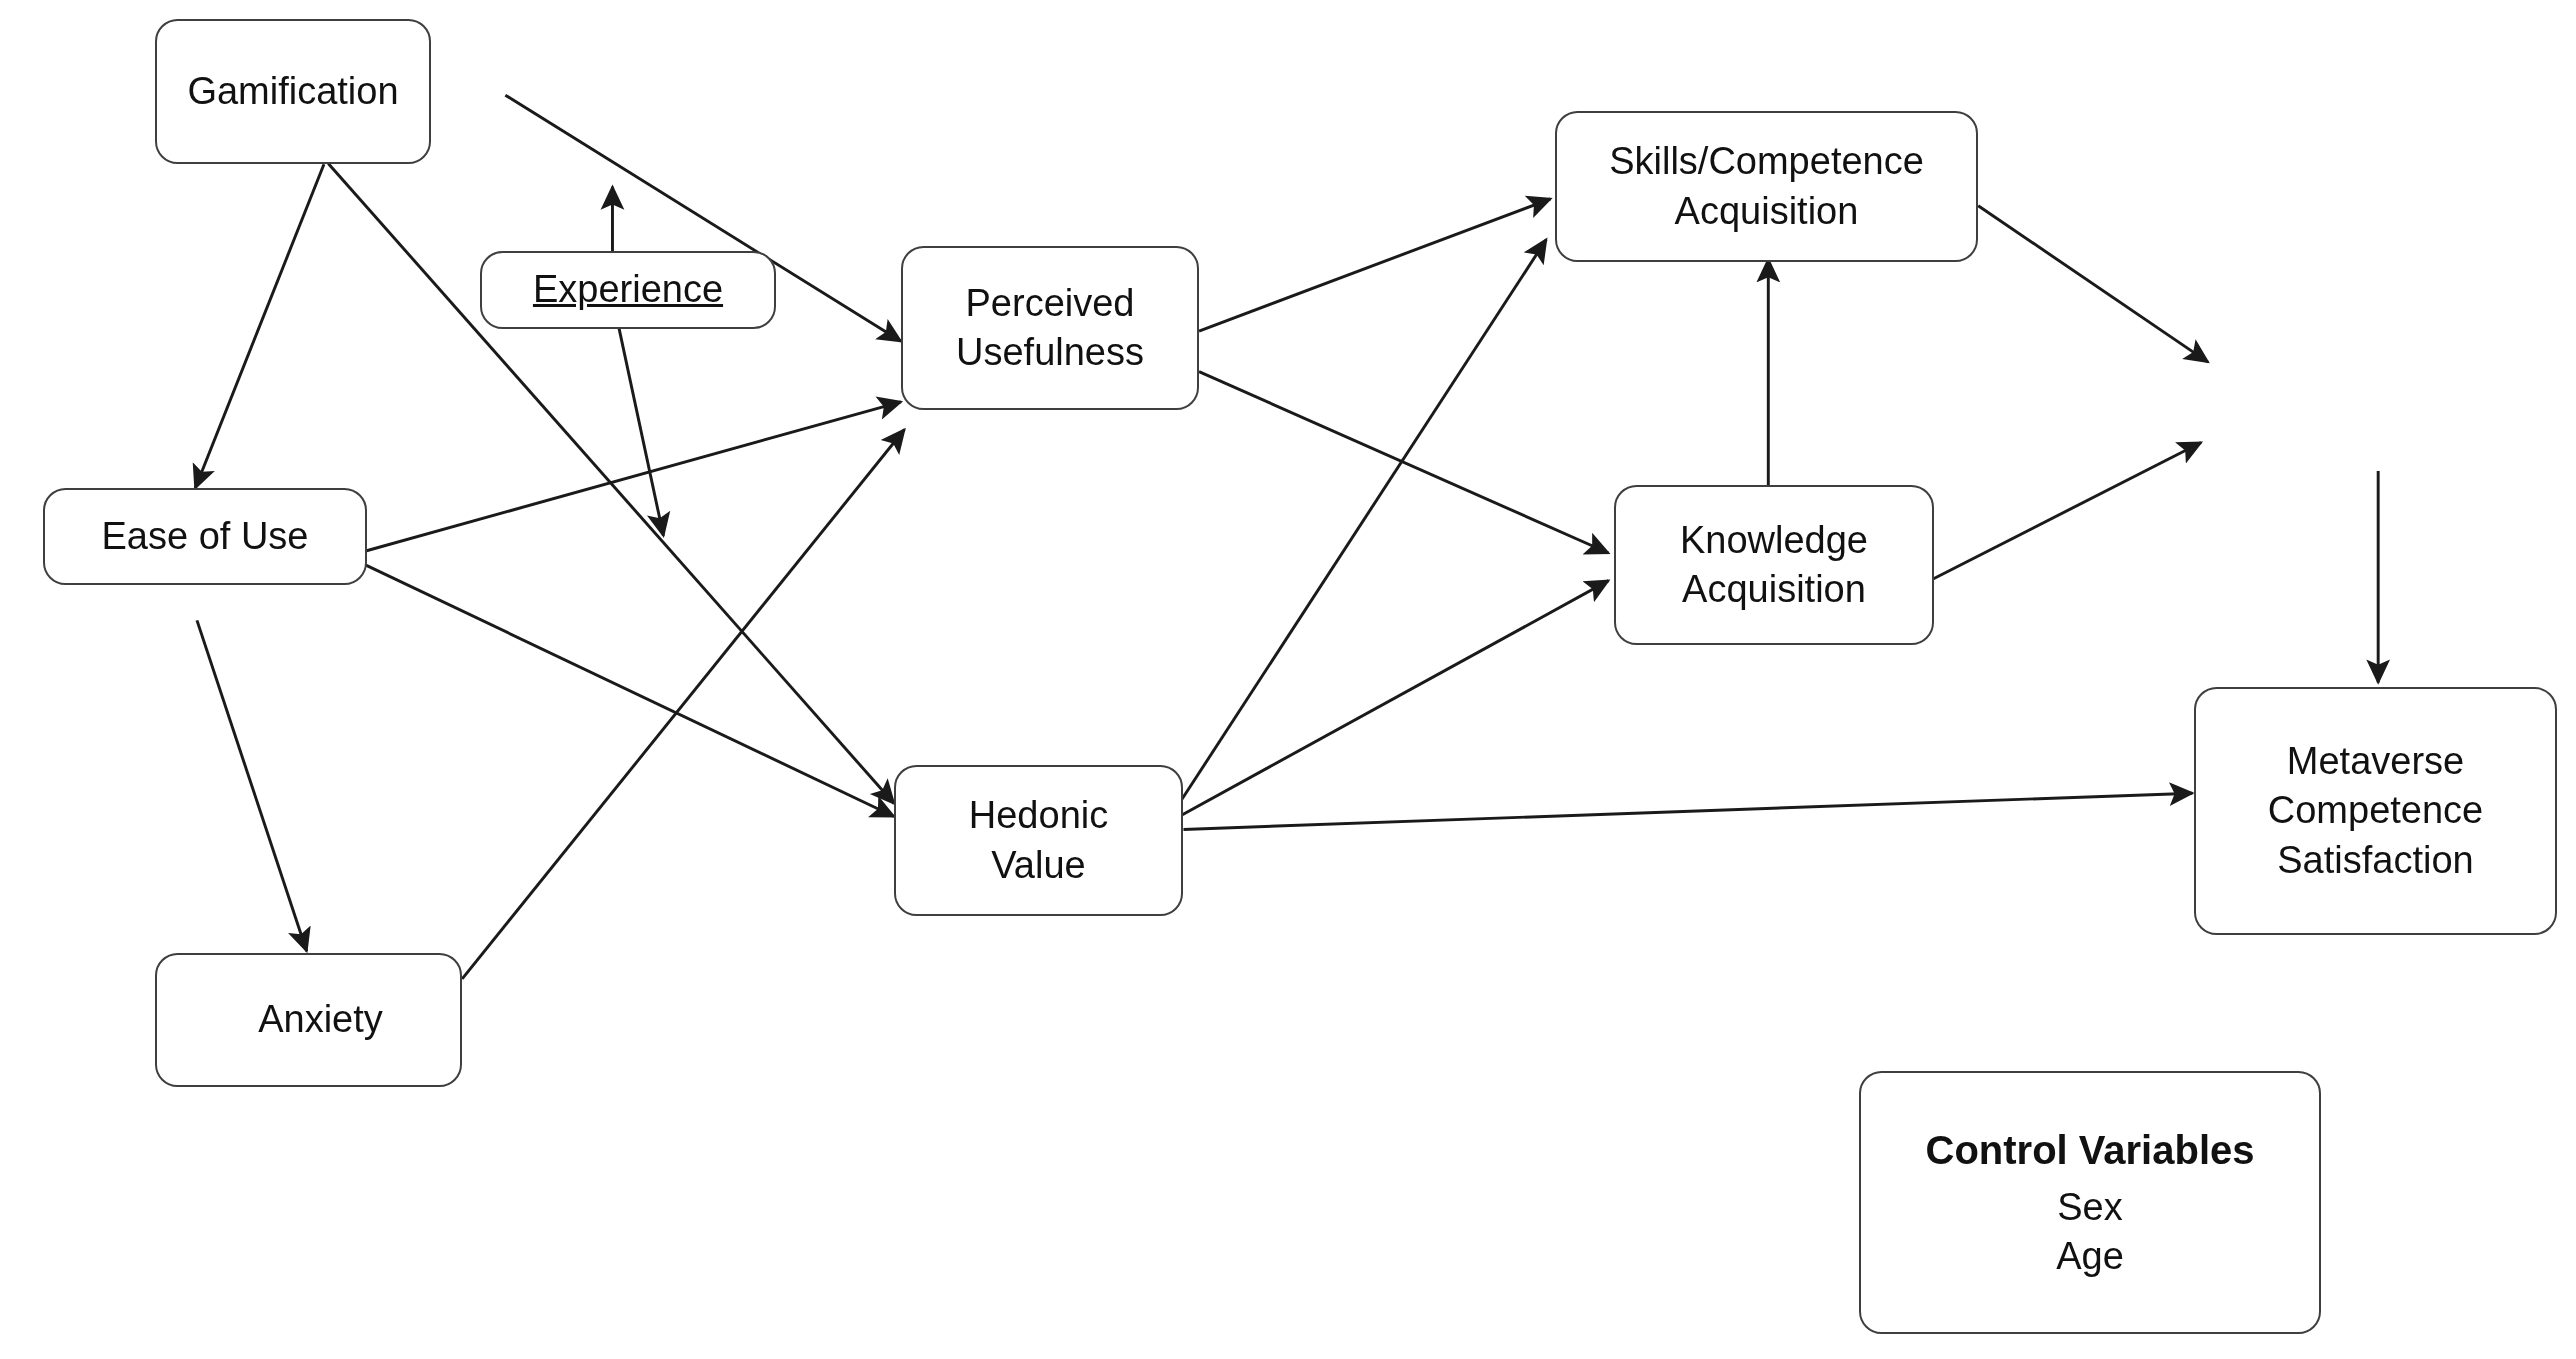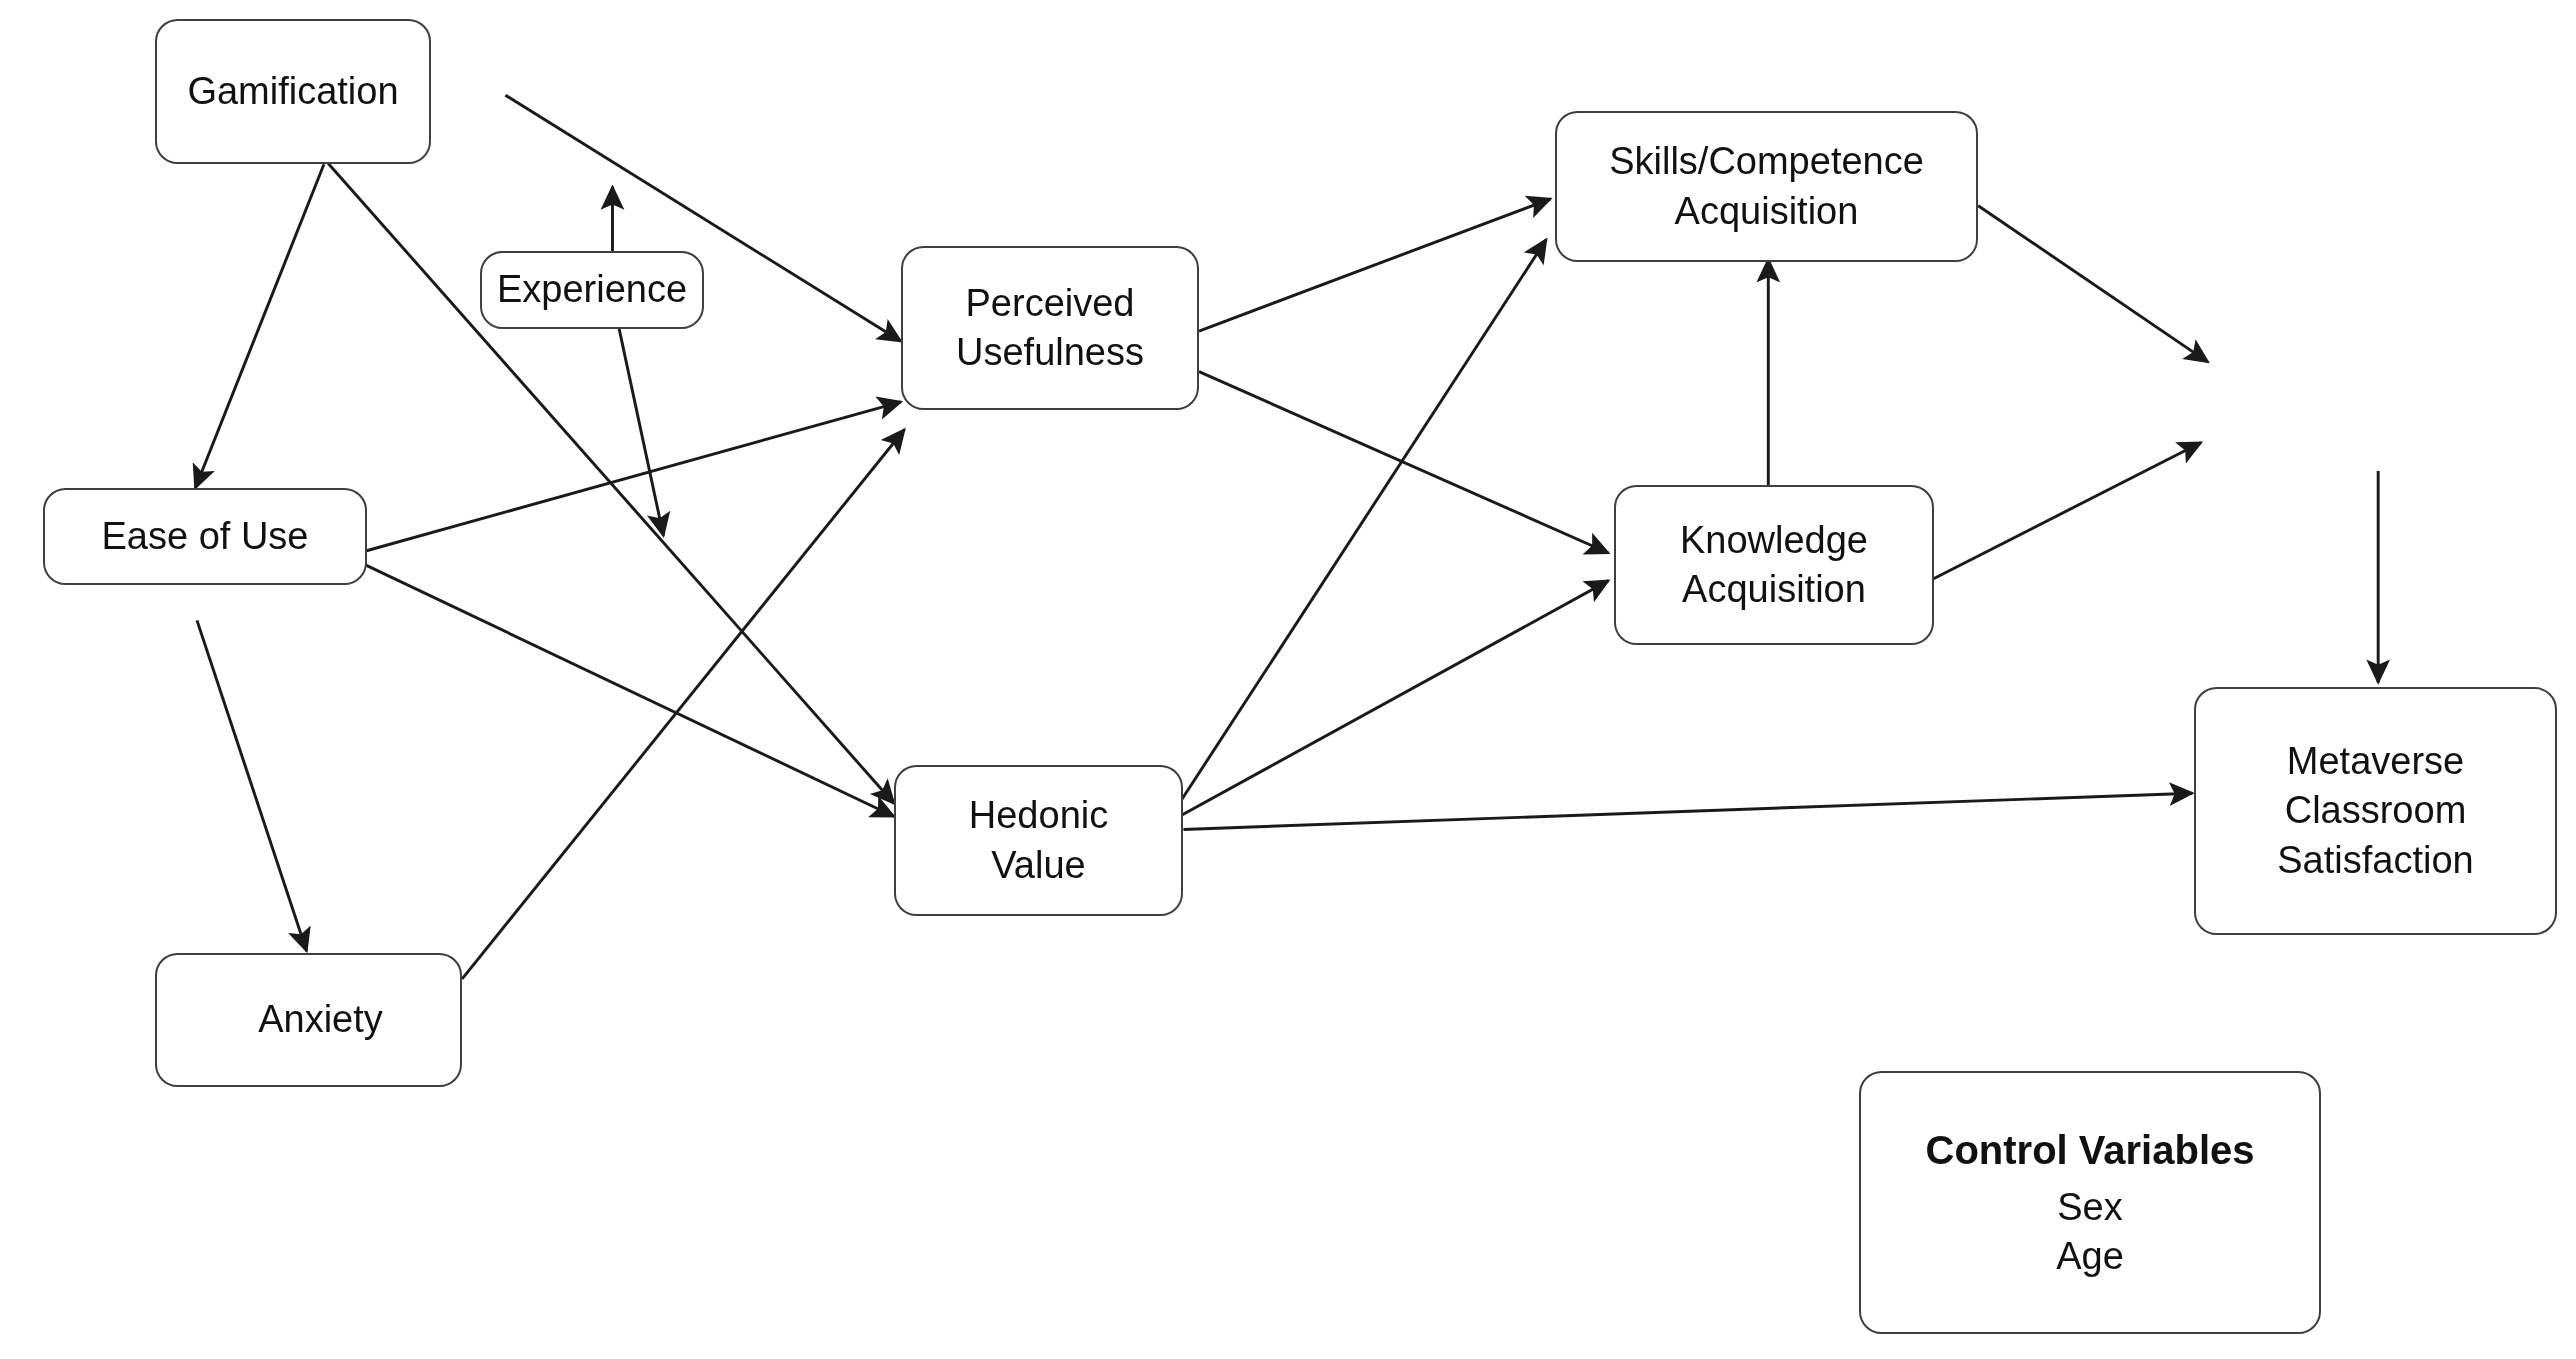--- a/index.html
+++ b/index.html
@@ -106,21 +106,21 @@
       <path d="M 2232 673 L 2548 512"></path>
 
       <path d="M 2753 545 L 2753 790"></path>
     </g>
   </svg>
 
   <div class="node node-std" style="left:155px; top:19px; width:276px; height:145px;">
     <span class="line">Gamification</span>
   </div>
 
-  <div class="node node-std" style="left:480px; top:251px; width:224px; height:78px;">
+  <div class="node node-std" style="left:480px; top:251px; width:296px; height:78px;text-decoration:underline;">
     <span class="line">Experience</span>
   </div>
 
   <div class="node node-std" style="left:35px; top:488px; width:324px; height:97px;margin-left:8px;">
     <span class="line">Ease of Use</span>
   </div>
 
   <div class="node node-std" style="left:155px; top:953px; width:307px; height:134px;padding-left:24px;">
     <span class="line">Anxiety</span>
   </div>
@@ -141,21 +141,21 @@
   </div>
 
   <div class="node node-std" style="left:1614px; top:485px; width:320px; height:160px;">
     <span class="line">Knowledge</span>
     <span class="line">Acquisition</span>
   </div>
 
 
   <div class="node node-std" style="left:2194px; top:687px; width:363px; height:248px;">
     <span class="line">Metaverse</span>
-    <span class="line">Classroom</span>
+    <span class="line">Competence</span>
     <span class="line">Satisfaction</span>
   </div>
 
   <div class="node" style="left:1859px; top:1071px; width:462px; height:263px;align-items:center;">
     <span class="control-title">Control Variables</span>
     <span class="control-item">Sex</span>
     <span class="control-item">Age</span>
   </div>
 
 </div>

